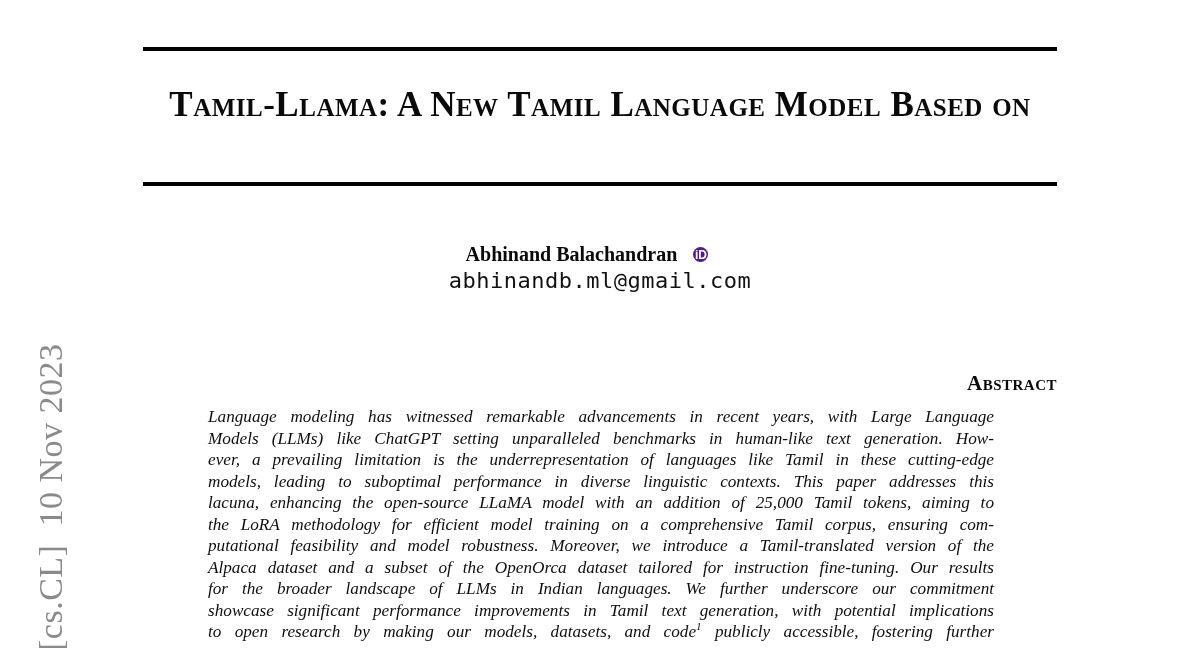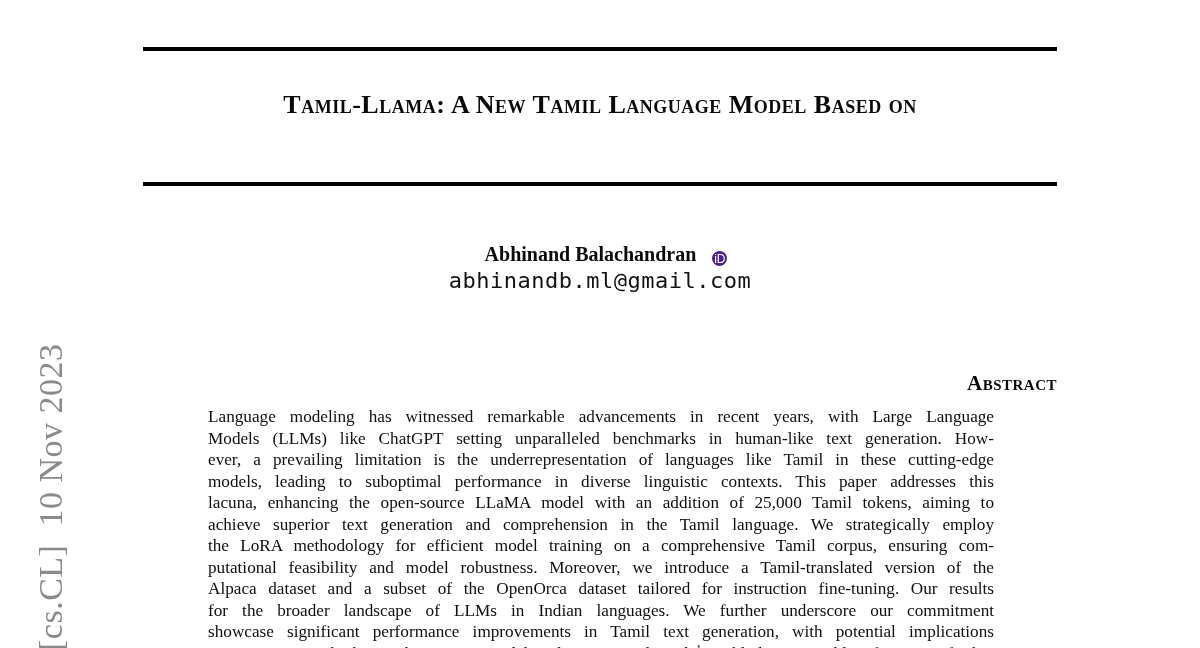--- a/index.html
+++ b/index.html
@@ -37,49 +37,49 @@
   .rule-top { top: 47px; }
   .rule-bottom { top: 182px; }
 
   .paper-title {
     position: absolute;
     left: 143px;
     top: 81px;
     width: 914px;
     text-align: center;
     font-variant: small-caps;
-    font-size: 26px;
+    font-size: 35px;
     line-height: 47px;
     letter-spacing: 0.5px;
     color: #0a0a0a;
   }
   .paper-title span { display: block; }
 
   .author-row {
     position: absolute;
-    left: 149px;
+    left: 130px;
     top: 243px;
     width: 914px;
     display: flex;
     justify-content: center;
-    align-items: flex-end;
+    align-items: center;
     gap: 16px;
   }
   .author-name {
     font-weight: bold;
     font-size: 20px;
   }
   .orcid-icon {
     width: 15px; height: 15px;
     border-radius: 50%;
     background: #4c1d95;
     color: #ffffff;
     font-family: "Liberation Sans", sans-serif;
     font-size: 12px;
-    font-weight: normal;
+    font-weight: bold;
     display: inline-flex;
     align-items: center;
     justify-content: center;
     cursor: pointer;
   }
   .author-email {
     position: absolute;
     left: 143px;
     top: 268px;
     width: 914px;
@@ -110,20 +110,21 @@
     font-size: 17.2px;
     line-height: 21.5px;
     color: #0e0e0e;
   }
   .abstract-line {
     text-align: justify;
     text-align-last: justify;
     white-space: nowrap;
     height: 21.5px;
     overflow: visible;
+    font-style: italic;
   }
   .abstract-line sup {
     font-size: 11px;
     vertical-align: super;
     line-height: 0;
   }
 </style>
 </head>
 <body>
 
@@ -147,21 +148,20 @@
   <div class="author-email">abhinandb.ml@gmail.com</div>
 
   <div class="abstract-heading">Abstract</div>
 
   <div class="abstract-body">
     <div class="abstract-line">Language modeling has witnessed remarkable advancements in recent years, with Large Language</div>
     <div class="abstract-line">Models (LLMs) like ChatGPT setting unparalleled benchmarks in human-like text generation. How-</div>
     <div class="abstract-line">ever, a prevailing limitation is the underrepresentation of languages like Tamil in these cutting-edge</div>
     <div class="abstract-line">models, leading to suboptimal performance in diverse linguistic contexts. This paper addresses this</div>
     <div class="abstract-line">lacuna, enhancing the open-source LLaMA model with an addition of 25,000 Tamil tokens, aiming to</div>
-    <div class="abstract-line">achieve superior text generation and comprehension in the Tamil language. We strategically employ</div>
     <div class="abstract-line">the LoRA methodology for efficient model training on a comprehensive Tamil corpus, ensuring com-</div>
     <div class="abstract-line">putational feasibility and model robustness. Moreover, we introduce a Tamil-translated version of the</div>
     <div class="abstract-line">Alpaca dataset and a subset of the OpenOrca dataset tailored for instruction fine-tuning. Our results</div>
     <div class="abstract-line">for the broader landscape of LLMs in Indian languages. We further underscore our commitment</div>
     <div class="abstract-line">showcase significant performance improvements in Tamil text generation, with potential implications</div>
     <div class="abstract-line">
       <span>to open research by making our models, datasets, and code</span><sup>1</sup><span> publicly accessible, fostering further</span>
     </div>
   </div>
 

